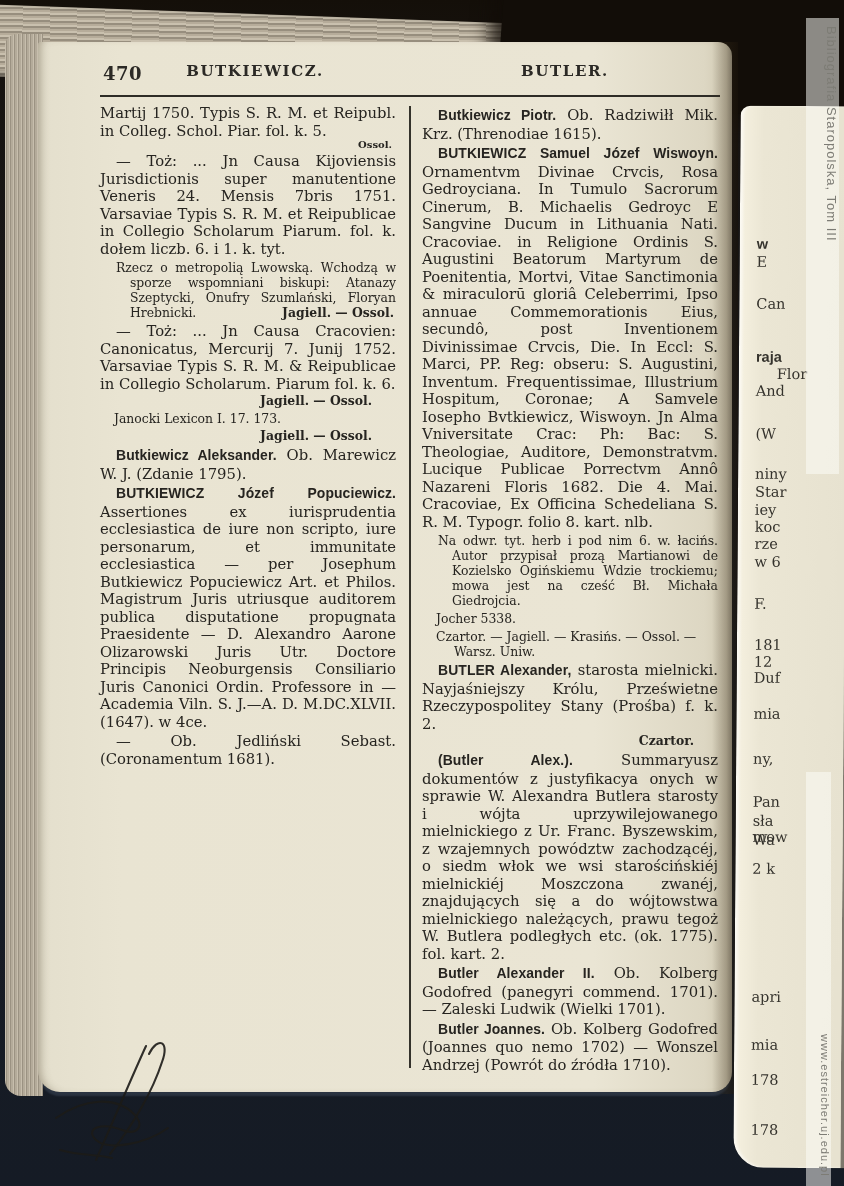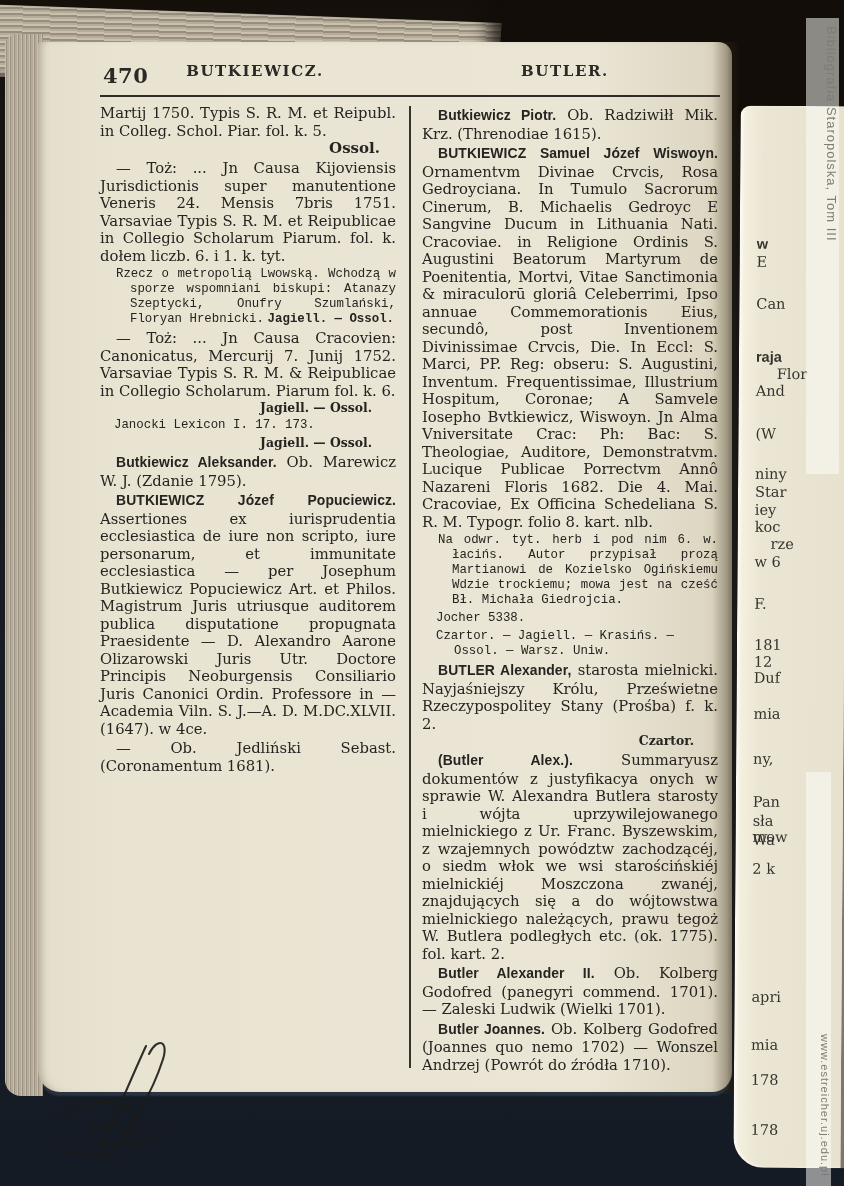--- a/index.html
+++ b/index.html
@@ -28,34 +28,34 @@
   }
   
   .main-page{
     position:absolute;left:38px;top:42px;width:694px;height:1050px;
     background:linear-gradient(to right,#e4dfcd 0,#e9e4d2 12%,#eae5d4 80%,#ddd7c3 96%,#cdc5ae 100%);
     border-radius:3px 14px 20px 22px;
     box-shadow:inset 8px 0 10px -6px rgba(90,78,55,.45), 0 6px 2px -2px rgba(140,160,195,.18);
   }
   .page-inner{padding:20px 12px 0 62px;color:#262420;}
   .pg-head{position:relative;display:flex;height:24px;font-weight:700;font-size:15px;letter-spacing:1.6px;color:#2b2925;}
-  .pg-num{position:absolute;left:3px;top:1px;letter-spacing:.5px;font-size:21px;}
+  .pg-num{position:absolute;left:3px;top:1px;letter-spacing:.5px;font-size:18px;}
   .pg-head .h{flex:1;text-align:center;}
   .rule{height:2px;background:#2e2c26;margin:9px 0 7px 0;}
   .cols{display:flex;align-items:stretch;}
   .col{width:296px;}
   .divider{width:2px;background:#34322b;margin:2px 11px 6px 13px;}
   
   .m{margin:0 0 1px 0;font-size:14.8px;line-height:17.5px;text-align:justify;}
   .m.ind{text-indent:16px;margin-top:2px;}
   .hw{font-family:"Liberation Sans",sans-serif;font-weight:700;font-size:.94em;letter-spacing:.1px;}
-  .note{margin:3px 0 2px 0;font-size:12.4px;line-height:15px;text-align:justify;padding-left:30px;text-indent:-14px;font-family:Liberation Mono, monospace;}
+  .note{margin:3px 0 2px 0;font-size:12.4px;line-height:15px;text-align:justify;padding-left:30px;text-indent:-14px;}
   .note.n2{padding-left:14px;text-indent:0;}
   .note.n3{padding-left:32px;text-indent:-18px;text-align:left;}
-  .srcline{margin:-1px 16px 2px 0;font-size:15px;font-weight:700;text-align:right;}
+  .srcline{margin:-1px 4px 2px 0;font-size:10px;font-weight:700;text-align:right;}
   .nsrcline{margin:0 24px 3px 0;font-size:12.4px;font-weight:700;text-align:right;}
   .nsrc{float:right;font-weight:700;padding-right:2px;}
   
   .gutter{position:absolute;left:712px;top:42px;width:26px;height:1052px;
     background:linear-gradient(to right,rgba(60,48,28,0) 0,rgba(60,48,28,.30) 55%,rgba(25,18,10,.65) 100%);}
   .next-page{
     position:absolute;left:737px;top:106px;width:107px;height:1062px;
     background:linear-gradient(to right,#f6f1e0 0,#ebe6d4 22%,#e7e2d0 100%);
     border-radius:10px 0 0 30px;transform:rotate(.4deg);
     border-right:5px solid rgba(26,20,13,.55);
@@ -132,21 +132,21 @@
       <span class="frag" style="top: 148px;">E</span>
       <span class="frag" style="top: 190px;">Can</span>
       <span class="frag fb" style="top: 243px;">raja</span>
       <span class="frag" style="top: 260px; margin-left: 21px;">Flor</span>
       <span class="frag" style="top: 277px;">And</span>
       <span class="frag" style="top: 320px;">(W</span>
       <span class="frag" style="top: 360px;">niny</span>
       <span class="frag" style="top: 378px;">Star</span>
       <span class="frag" style="top: 396px;">iey</span>
       <span class="frag" style="top: 413px;">koc</span>
-      <span class="frag" style="top: 430px; margin-left: 16px;">rze</span>
+      <span class="frag" style="top: 430px;">rze</span>
       <span class="frag" style="top: 448px;">w 6</span>
       <span class="frag" style="top: 490px;">F.</span>
       <span class="frag" style="top: 531px;">181</span>
       <span class="frag" style="top: 548px;">12</span>
       <span class="frag" style="top: 564px;">Duf</span>
       <span class="frag" style="top: 600px;">mia</span>
       <span class="frag" style="top: 645px;">ny,</span>
       <span class="frag" style="top: 688px;">Pan</span>
       <span class="frag" style="top: 707px;">sła</span>
       <span class="frag" style="top: 723px;">mow</span>

